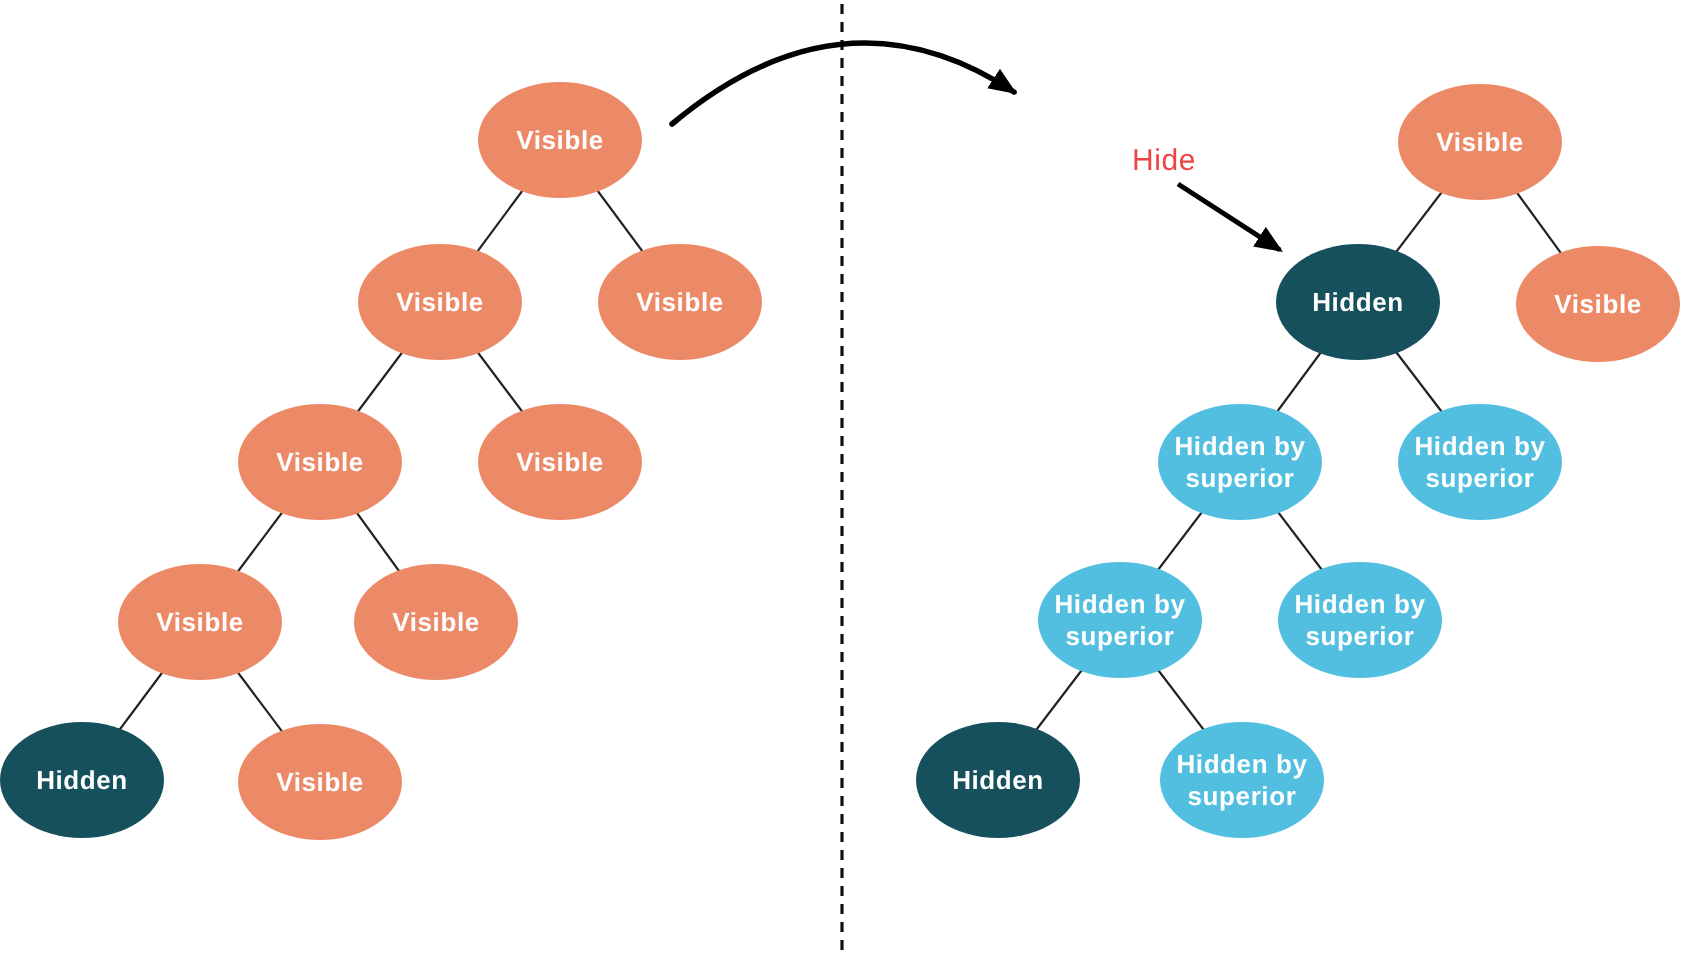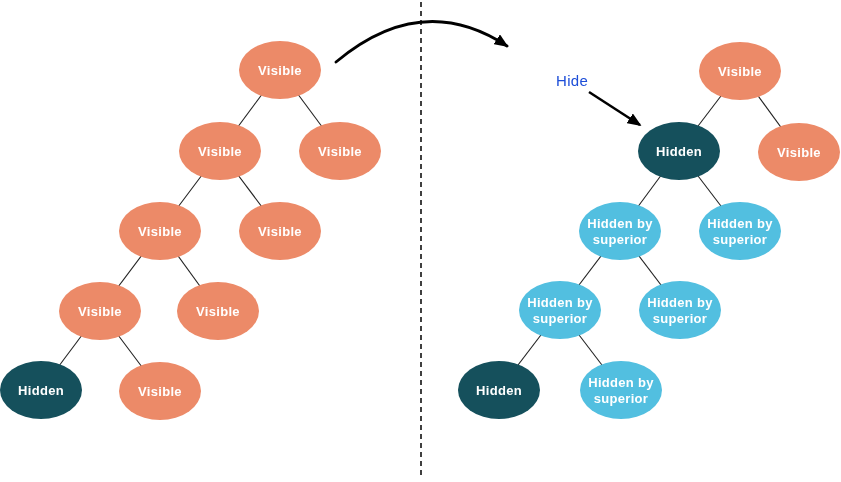--- a/index.html
+++ b/index.html
@@ -18,24 +18,25 @@
   .node-label {
     font-family: "Liberation Sans", "DejaVu Sans", sans-serif;
     font-size: 13px;
     font-weight: 600;
     letter-spacing: 0.3px;
   }
   .hide-label {
     position: absolute;
     left: 556px; top: 72px;
     width: 52px;
+    text-align: center;
     font-size: 15px;
     font-weight: 500;
     letter-spacing: 0.3px;
-    color: #1d4ed8;
+    color: #ef4444;
   }
 </style>
 </head>
 <body>
 
 <div class="canvas">
   <svg id="diagram" width="841" height="482" viewBox="0 0 841 482">
       <defs>
         <marker id="arrowhead" orient="auto" markerUnits="userSpaceOnUse" markerWidth="14" markerHeight="12" refX="10.5" refY="5" viewBox="0 0 12 10">
           <path d="M0,0 L12,5 L0,10 Z" fill="#000000"></path>

